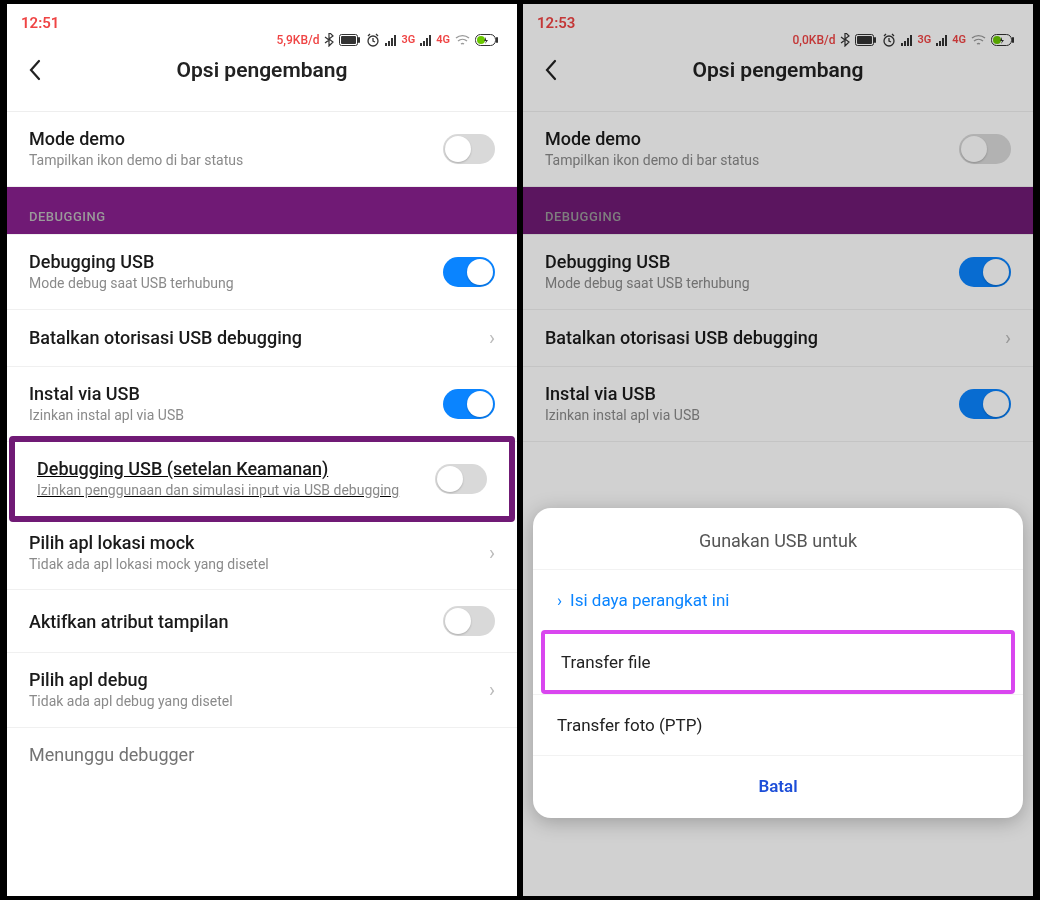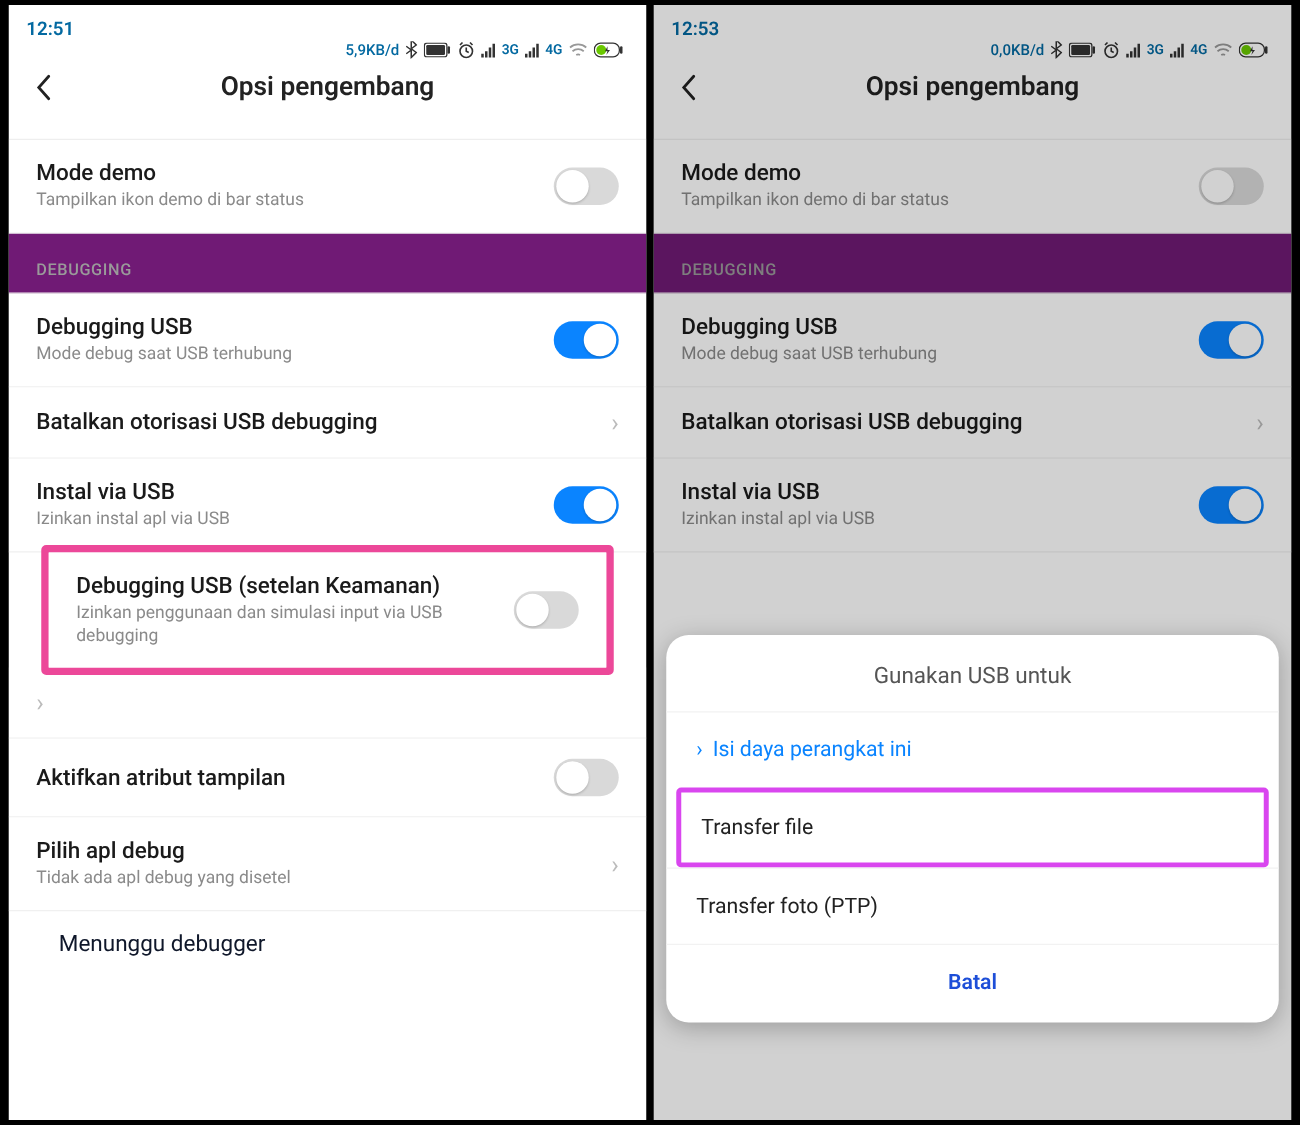--- a/index.html
+++ b/index.html
@@ -29,21 +29,21 @@
     pointer-events: none;
   }
   .statusbar {
     height: 38px;
     display: flex;
     align-items: center;
     justify-content: space-between;
     padding: 0 18px 0 14px;
     font-size: 15px;
     font-weight: 600;
-    color: #0369a1;
+    color: #ef4444;
   }
   .statusbar .right {
     display: flex;
     align-items: center;
     gap: 5px;
     font-size: 12px;
     font-weight: 500;
     margin-top: 33px;
   }
   .header {
@@ -112,31 +112,32 @@
     background:#fff;
     top:2px; left:2px;
     box-shadow: 0 1px 2px rgba(0,0,0,0.2);
   }
   .toggle.on { background:#0a84ff; }
   .toggle.on .knob { left:auto; right:2px; }
   .chev {
     font-size: 20px; color:#bbb; flex:none;
   }
   .highlight {
-    border: 6px solid #ec4899;
+    border: 6px solid #701a75;
     border-radius: 4px;
-    margin: -6px 26px;
+    margin: -6px 2px;
     position: relative;
     z-index: 2;
+    text-decoration: underline;
   }
   .highlight .row { border-bottom: none; }
   .bottom-fade {
-    padding: 16px 40px 0;
+    padding: 16px 22px 0;
     font-size: 18px;
-    color:#0f172a;
+    color:#737373;
   }
   
   .sheet {
     position:absolute;
     left:10px; right:10px; top:504px;
     background:#fff;
     border-radius: 18px;
     z-index: 10;
     overflow:hidden;
     box-shadow: 0 4px 20px rgba(0,0,0,0.25);
@@ -292,20 +293,24 @@
           <div class="title-t">Debugging USB (setelan Keamanan)</div>
           <div class="sub">Izinkan penggunaan dan simulasi input via USB debugging</div>
         </div>
         <div class="toggle">
             <div class="knob"></div>
           </div>
       </div>
     </div>
 
     <div class="row">
+      <div class="labels">
+        <div class="title-t">Pilih apl lokasi mock</div>
+        <div class="sub">Tidak ada apl lokasi mock yang disetel</div>
+      </div>
       <div class="chev">›</div>
     </div>
 
     <div class="row">
       <div class="labels">
         <div class="title-t">Aktifkan atribut tampilan</div>
       </div>
       <div class="toggle">
           <div class="knob"></div>
         </div>

